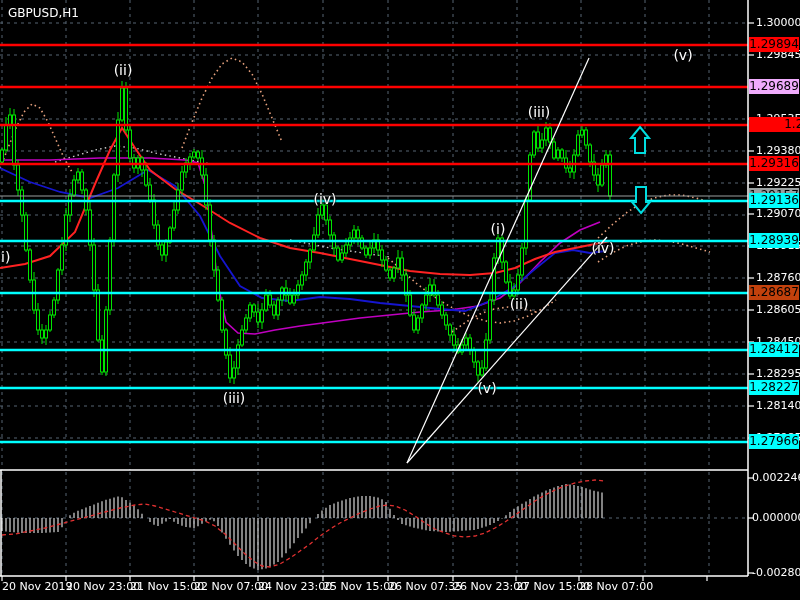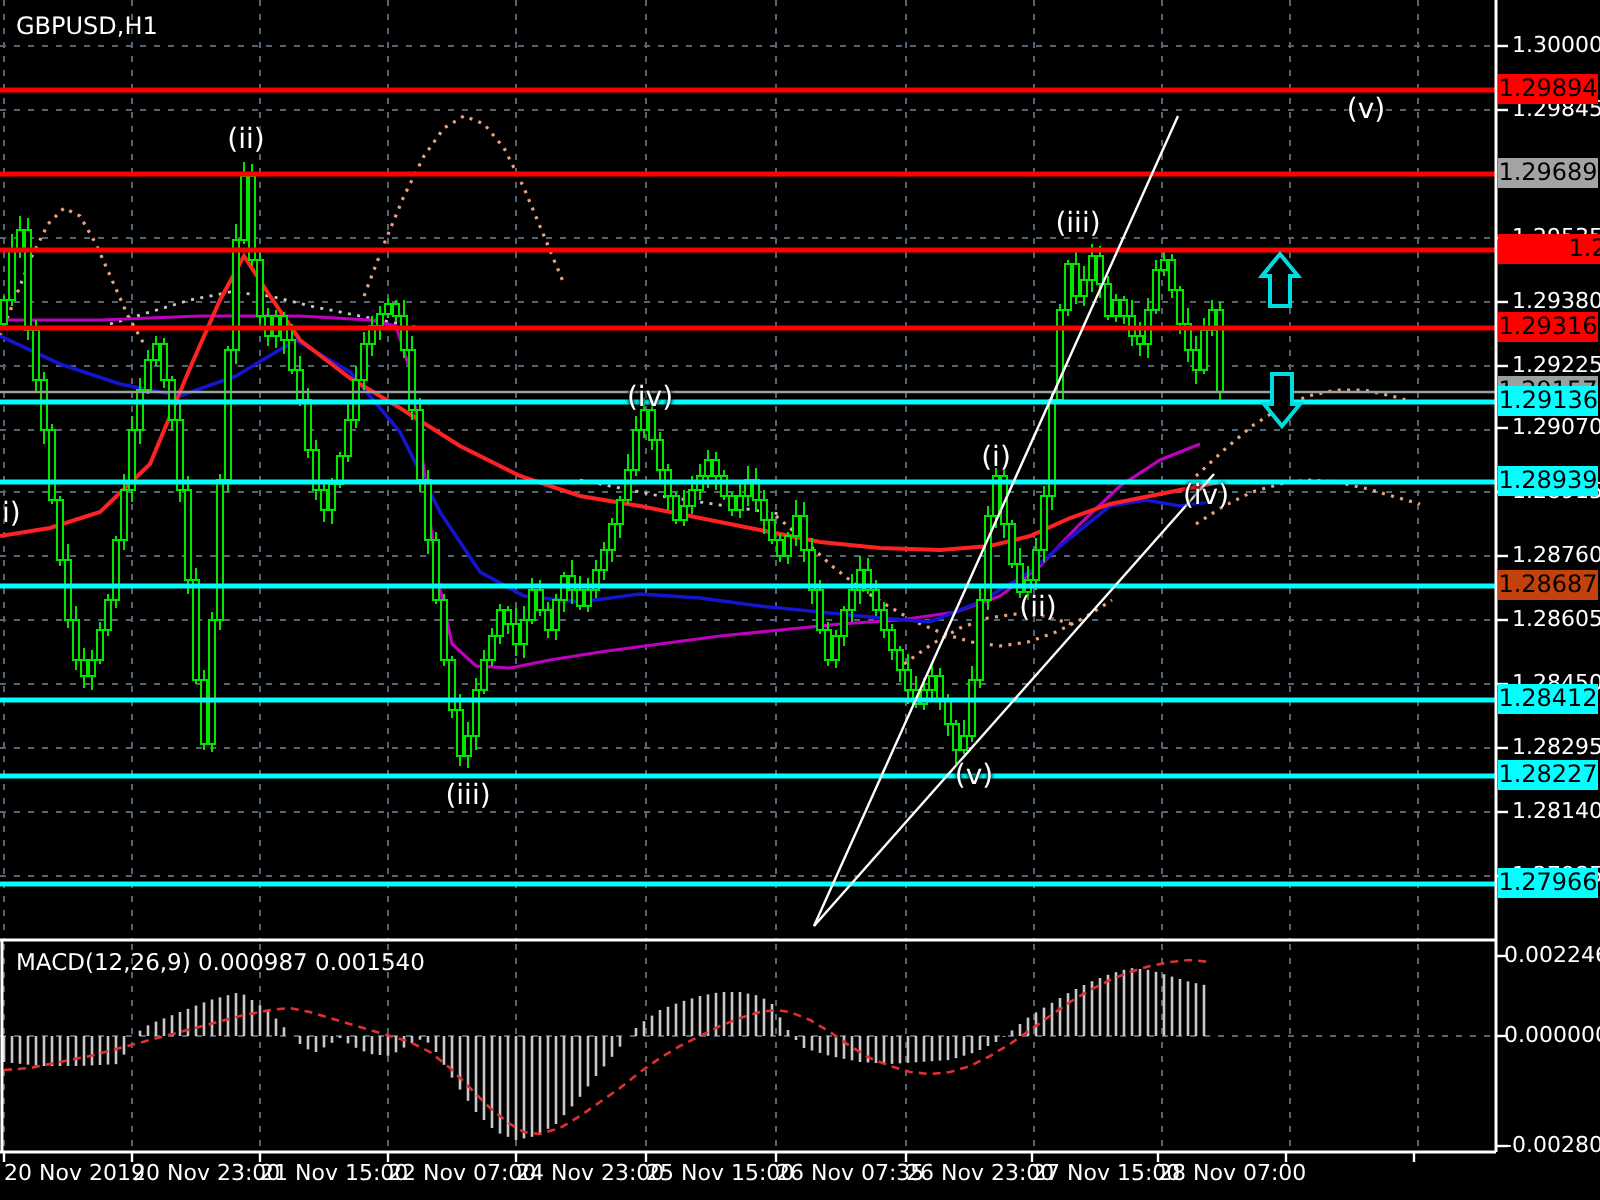--- a/index.html
+++ b/index.html
@@ -568,21 +568,20 @@
       <line x1="258" y1="576" x2="258" y2="581" stroke="#ffffff" stroke-width="1.2"></line>
       <line x1="323" y1="576" x2="323" y2="581" stroke="#ffffff" stroke-width="1.2"></line>
       <line x1="388" y1="576" x2="388" y2="581" stroke="#ffffff" stroke-width="1.2"></line>
       <line x1="453" y1="576" x2="453" y2="581" stroke="#ffffff" stroke-width="1.2"></line>
       <line x1="516" y1="576" x2="516" y2="581" stroke="#ffffff" stroke-width="1.2"></line>
       <line x1="579" y1="576" x2="579" y2="581" stroke="#ffffff" stroke-width="1.2"></line>
       <line x1="643" y1="576" x2="643" y2="581" stroke="#ffffff" stroke-width="1.2"></line>
       <line x1="707" y1="576" x2="707" y2="581" stroke="#ffffff" stroke-width="1.2"></line>
     </svg>
   <div id="symbol-label">GBPUSD,H1</div>
-  <div id="macd-label">MACD(12,26,9) 0.000987 0.001540</div>
   <div id="labels-layer">
       <div class="lab" style="left: 756px; top: 16px;">1.30000</div>
       <div class="lab" style="left: 756px; top: 48px;">1.29845</div>
       <div class="lab" style="left: 756px; top: 112px;">1.29535</div>
       <div class="lab" style="left: 756px; top: 144px;">1.29380</div>
       <div class="lab" style="left: 756px; top: 176px;">1.29225</div>
       <div class="lab" style="left: 756px; top: 207px;">1.29070</div>
       <div class="lab" style="left: 756px; top: 239px;">1.28915</div>
       <div class="lab" style="left: 756px; top: 271px;">1.28760</div>
       <div class="lab" style="left: 756px; top: 303px;">1.28605</div>
@@ -597,21 +596,21 @@
       <div class="lab" style="left: 66px; top: 580px;">20 Nov 23:00</div>
       <div class="lab" style="left: 130px; top: 580px;">21 Nov 15:00</div>
       <div class="lab" style="left: 194px; top: 580px;">22 Nov 07:00</div>
       <div class="lab" style="left: 258px; top: 580px;">24 Nov 23:00</div>
       <div class="lab" style="left: 323px; top: 580px;">25 Nov 15:00</div>
       <div class="lab" style="left: 388px; top: 580px;">26 Nov 07:35</div>
       <div class="lab" style="left: 453px; top: 580px;">26 Nov 23:00</div>
       <div class="lab" style="left: 516px; top: 580px;">27 Nov 15:00</div>
       <div class="lab" style="left: 579px; top: 580px;">28 Nov 07:00</div>
       <div class="badge" style="top: 37px; background: rgb(255, 0, 0);">1.29894</div>
-      <div class="badge" style="top: 79px; background: #a3a3a3;">1.29689</div>
+      <div class="badge" style="top: 79px; background: #f0abfc;">1.29689</div>
       <div class="badge" style="top: 117px; background: rgb(255, 0, 0); padding-left: 35px;">1.29504</div>
       <div class="badge" style="top: 156px; background: rgb(255, 0, 0);">1.29316</div>
       <div class="badge" style="top: 188px; background: rgb(154, 160, 160);">1.29157</div>
       <div class="badge" style="top: 193px; background: rgb(0, 255, 255); text-align: right;">1.29136</div>
       <div class="badge" style="top: 233px; background: rgb(0, 255, 255);">1.28939</div>
       <div class="badge" style="top: 285px; background: #c2410c;">1.28687</div>
       <div class="badge" style="top: 342px; background: rgb(0, 255, 255);">1.28412</div>
       <div class="badge" style="top: 380px; background: rgb(0, 255, 255);">1.28227</div>
       <div class="badge" style="top: 434px; background: rgb(0, 255, 255);">1.27966</div>
       <div class="wave" style="left: 123px; top: 62px; transform: translateX(-50%);">(ii)</div>

